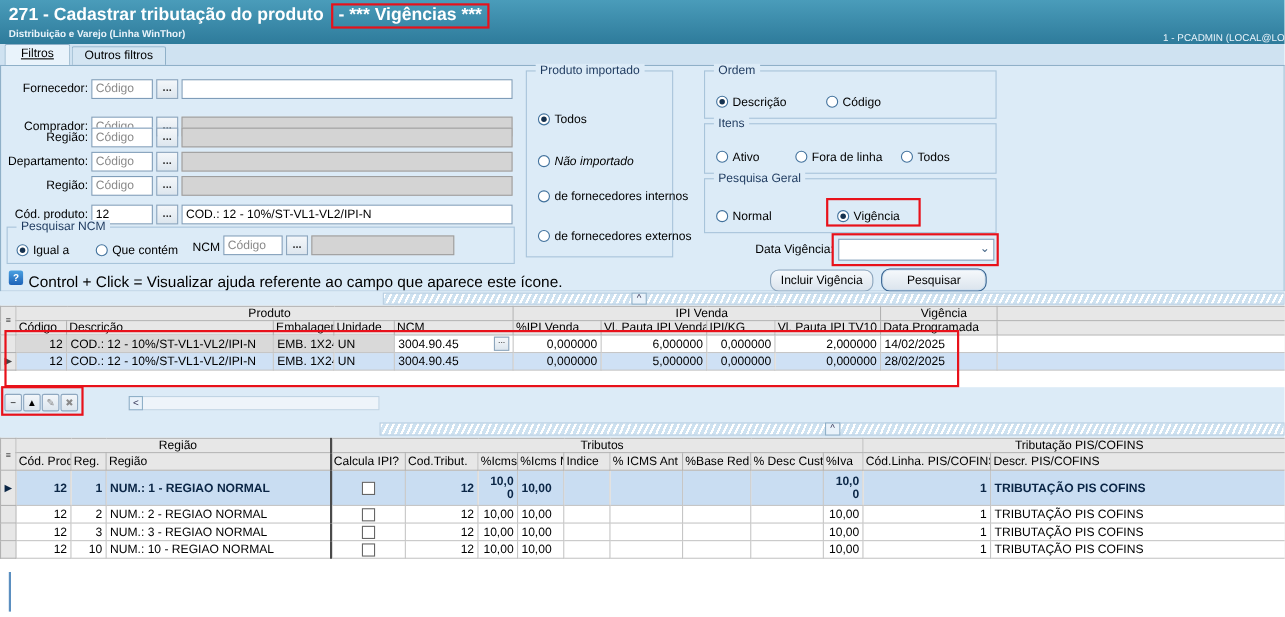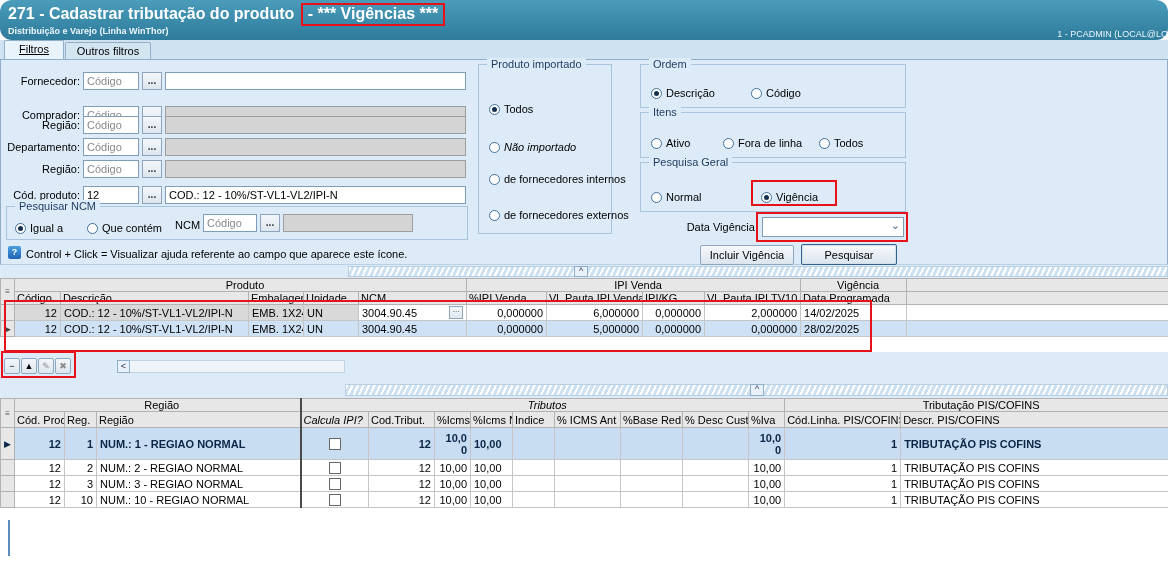--- a/index.html
+++ b/index.html
@@ -2,21 +2,21 @@
 <html><head>
 <meta charset="utf-8">
 <style>
   * { margin:0; padding:0; box-sizing:border-box; }
   html,body { background:#ffffff; }
   body { font-family:"Liberation Sans","DejaVu Sans",sans-serif; }
   .app { position:relative; width:1168px; height:561px; background:#ffffff; overflow:hidden; }
 
   
   .titlebar { position:absolute; left:0; top:0; width:1168px; height:40px;
-    background:linear-gradient(#4a9cba,#2e7b9b); color:#fff;border-radius:12px; }
+    background:linear-gradient(#4a9cba,#2e7b9b); color:#fff; }
   .title { position:absolute; left:8px; top:3px; font-size:16px; font-weight:bold; white-space:nowrap; }
   .redline { border:2px solid #e8111a; padding:0 5px 1px 5px; margin-left:2px; display:inline-block; }
   .subtitle { position:absolute; left:8px; top:26px; font-size:9px; font-weight:bold; color:#eaf4fb; }
   .session { position:absolute; right:0; top:29px; font-size:9px; color:#eaf4fb; white-space:nowrap; }
 
   
   .tabstrip { position:absolute; left:0; top:40px; width:1168px; height:19px; background:#cfe2f1; }
   .tab { position:absolute; top:2px; height:17px; font-size:11px; text-align:center; line-height:16px;
     background:#d4e5f2; border:1px solid #8fb0c8; border-bottom:none; border-radius:2px 2px 0 0; cursor:default; }
   .tab.active { top:0; height:19px; background:#e9f3fb; z-index:2; }
@@ -39,24 +39,24 @@
 
   .ritem { position:absolute; height:14px; white-space:nowrap; cursor:default; }
   .radio { display:inline-block; width:11px; height:11px; border:1px solid #41719c; border-radius:50%;
     background:#fff; vertical-align:-2px; position:relative; }
   .radio.checked::after { content:""; position:absolute; left:2px; top:2px; width:5px; height:5px; border-radius:50%; background:#16324f; }
   .rlabel { font-size:11px; margin-left:4px; color:#000; }
 
   .helpicon { position:absolute; width:13px; height:13px; border-radius:2px;
     background:linear-gradient(#4aa0e0,#1e63b8); color:#fff; font-size:9px; font-weight:bold;
     text-align:center; line-height:13px; }
-  .helptext { position:absolute; font-size:11px; color:#000; }
+  .helptext { position:absolute; font-size:14px; color:#000; }
 
   .btn { position:absolute; border:1px solid #8da6bd; background:linear-gradient(#f6f9fc,#dbe4ed);
-    font-size:11px; border-radius:2px; color:#000; }
+    font-size:11px; border-radius:8px; color:#000; }
   .btn.default { border:1px solid #33618f; box-shadow:inset 0 0 0 1px #cfe0ef; }
 
   .combo { position:absolute; background:#fff; border:1px solid #7f9db9; }
   .combo .arrow { position:absolute; right:3px; top:1px; font-size:11px; color:#4a6a8a; }
 
   .dvlabel { position:absolute; font-size:11px; text-align:right; color:#000; }
 
   
   .strip { position:absolute; background:#dcebf7; }
   .hatch { position:absolute; background:repeating-linear-gradient(115deg,#ffffff 0 2px,#cde1f0 2px 5px);
@@ -75,21 +75,21 @@
   td.num { text-align:right; }
   td.cg { background:#d9d9d9; }
   tr.sel td { background:#cfe1f5; }
   td.nob { border:none; background:#fff; }
   td.hfill { background:#e7e7e7; border-color:#b2b2b2; }
   .ncmflex { display:flex; align-items:center; justify-content:space-between; }
   .minimore { flex:0 0 14px; height:13px; border:1px solid #8da6bd; background:linear-gradient(#f4f7fa,#dde6ee);
     font-size:8px; line-height:5px; text-align:center; color:#333; }
 
   .g2 tr.rsel td { background:#c9ddf2; font-weight:bold; color:#0a2545; height:32px; }
-  .dkl { border-left:2px solid #4a4a4a !important;font-style:italic; }
+  .dkl { border-left:2px solid #4a4a4a !important; }
   .cbx { display:block; margin:0 auto; width:12px; height:12px; background:#fff; border:1px solid #666; }
   .wb { display:inline-block; width:26px; white-space:normal; word-break:break-all; text-align:right; line-height:12px; vertical-align:middle; }
 
   
   .band { position:absolute; left:0; top:352px; width:1168px; height:46px; background:#dcebf7; }
   .navbtn { position:absolute; top:6px; width:16px; height:16px; border:1px solid #8fa8c0;
     background:linear-gradient(#f2f6fa,#dde6ee); font-size:9px; line-height:9px; text-align:center; border-radius:2px; }
   .navbtn.gray { color:#8a8a8a; }
   .sbtrack { position:absolute; left:117px; top:8px; width:228px; height:13px; background:#eef4fa; border:1px solid #c0d4e4; }
   .sbarrow { position:absolute; left:117px; top:8px; width:13px; height:13px; background:#e9f2fa; border:1px solid #8fb0c8;

